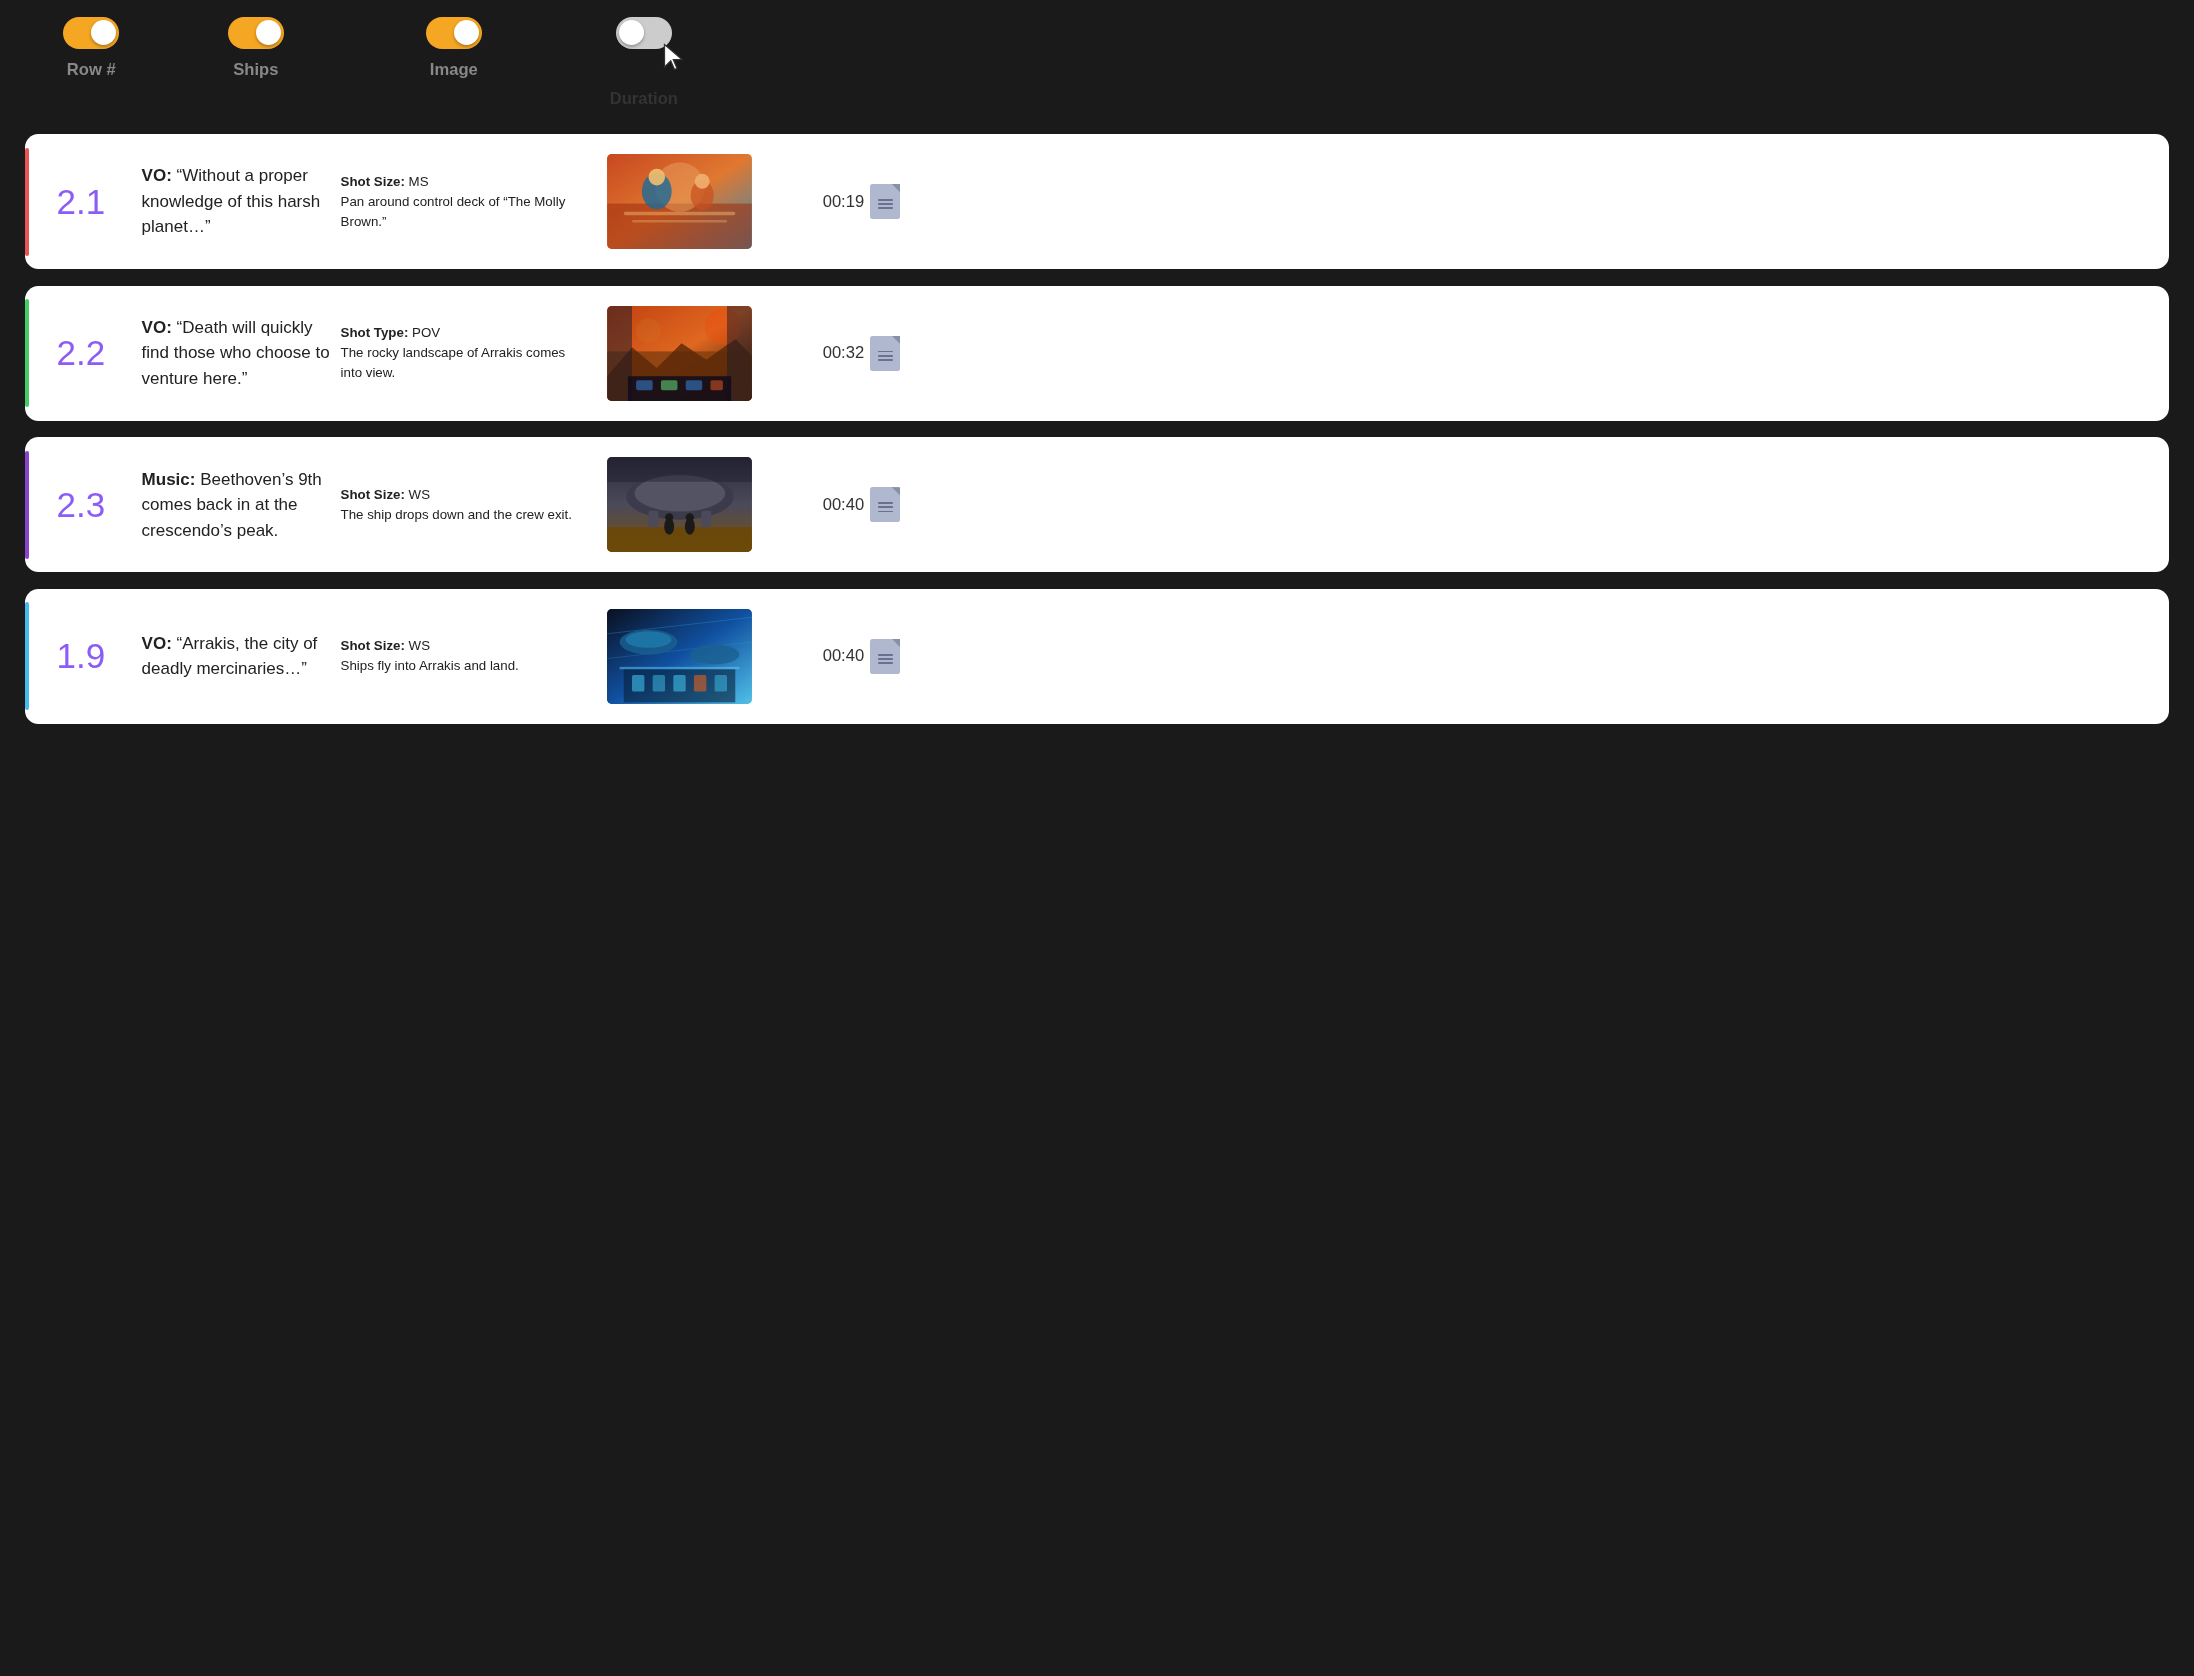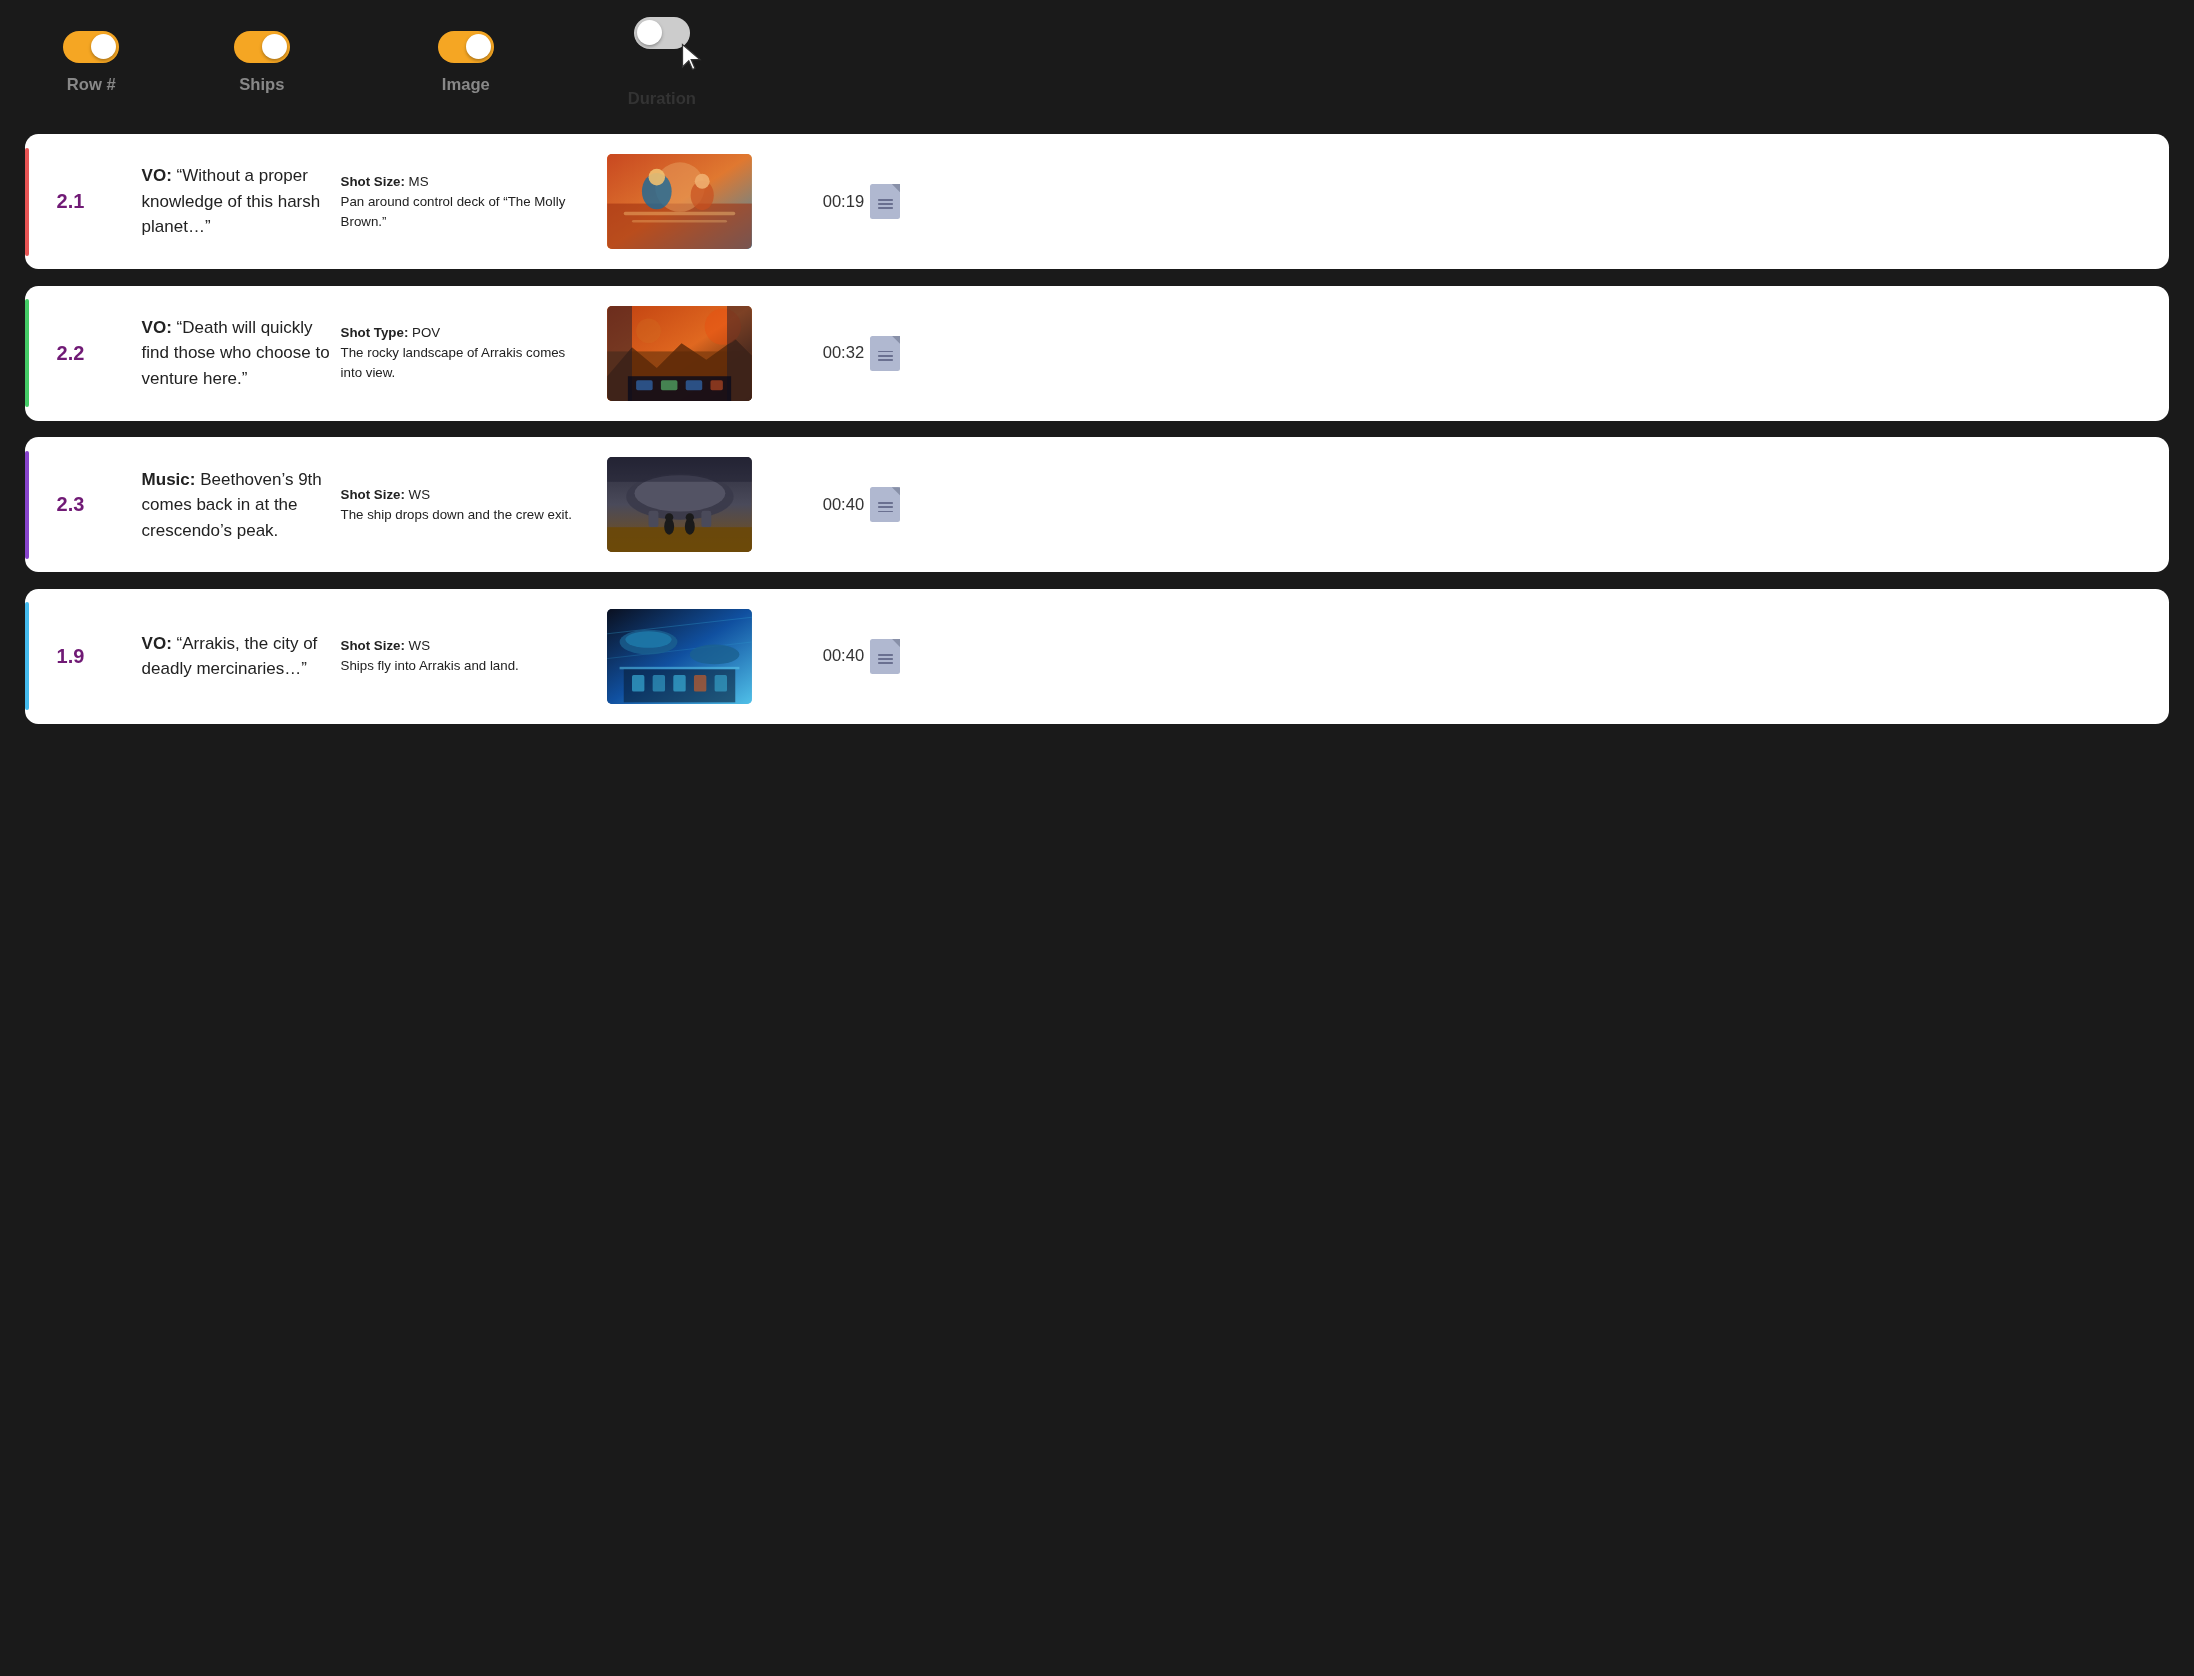--- a/index.html
+++ b/index.html
@@ -6,23 +6,23 @@
 
     body {
       background: #1a1a1a;
       font-family: -apple-system, BlinkMacSystemFont, 'Segoe UI', Helvetica, Arial, sans-serif;
       padding: 16.6px 25px;
       min-height: 100vh;
     }
 
     .header-row {
       display: flex;
-      align-items: center;
+      align-items: flex-start;
       padding: 0 8.3px 16.6px 8.3px;
-      gap: 13px;
+      gap: 7px;
     }
 
     .header-col {
       display: flex;
       flex-direction: column;
       align-items: center;
       gap: 11.6px;
     }
 
     .header-col.col-row { width: 116px; }
@@ -89,23 +89,23 @@
     .row-accent {
       position: absolute;
       left: 0;
       top: 10%;
       bottom: 10%;
       width: 4.2px;
       border-radius: 2.5px;
     }
 
     .row-number {
-      font-size: 20px;
-      font-weight: 700;
-      color: #701a75;
+      font-size: 35px;
+      font-weight: 400;
+      color: #8b5cf6;
       width: 100px;
       flex-shrink: 0;
       padding-left: 15px;
     }
 
     .row-audio {
       width: 199px;
       flex-shrink: 0;
       font-size: 17px;
       line-height: 1.5;

